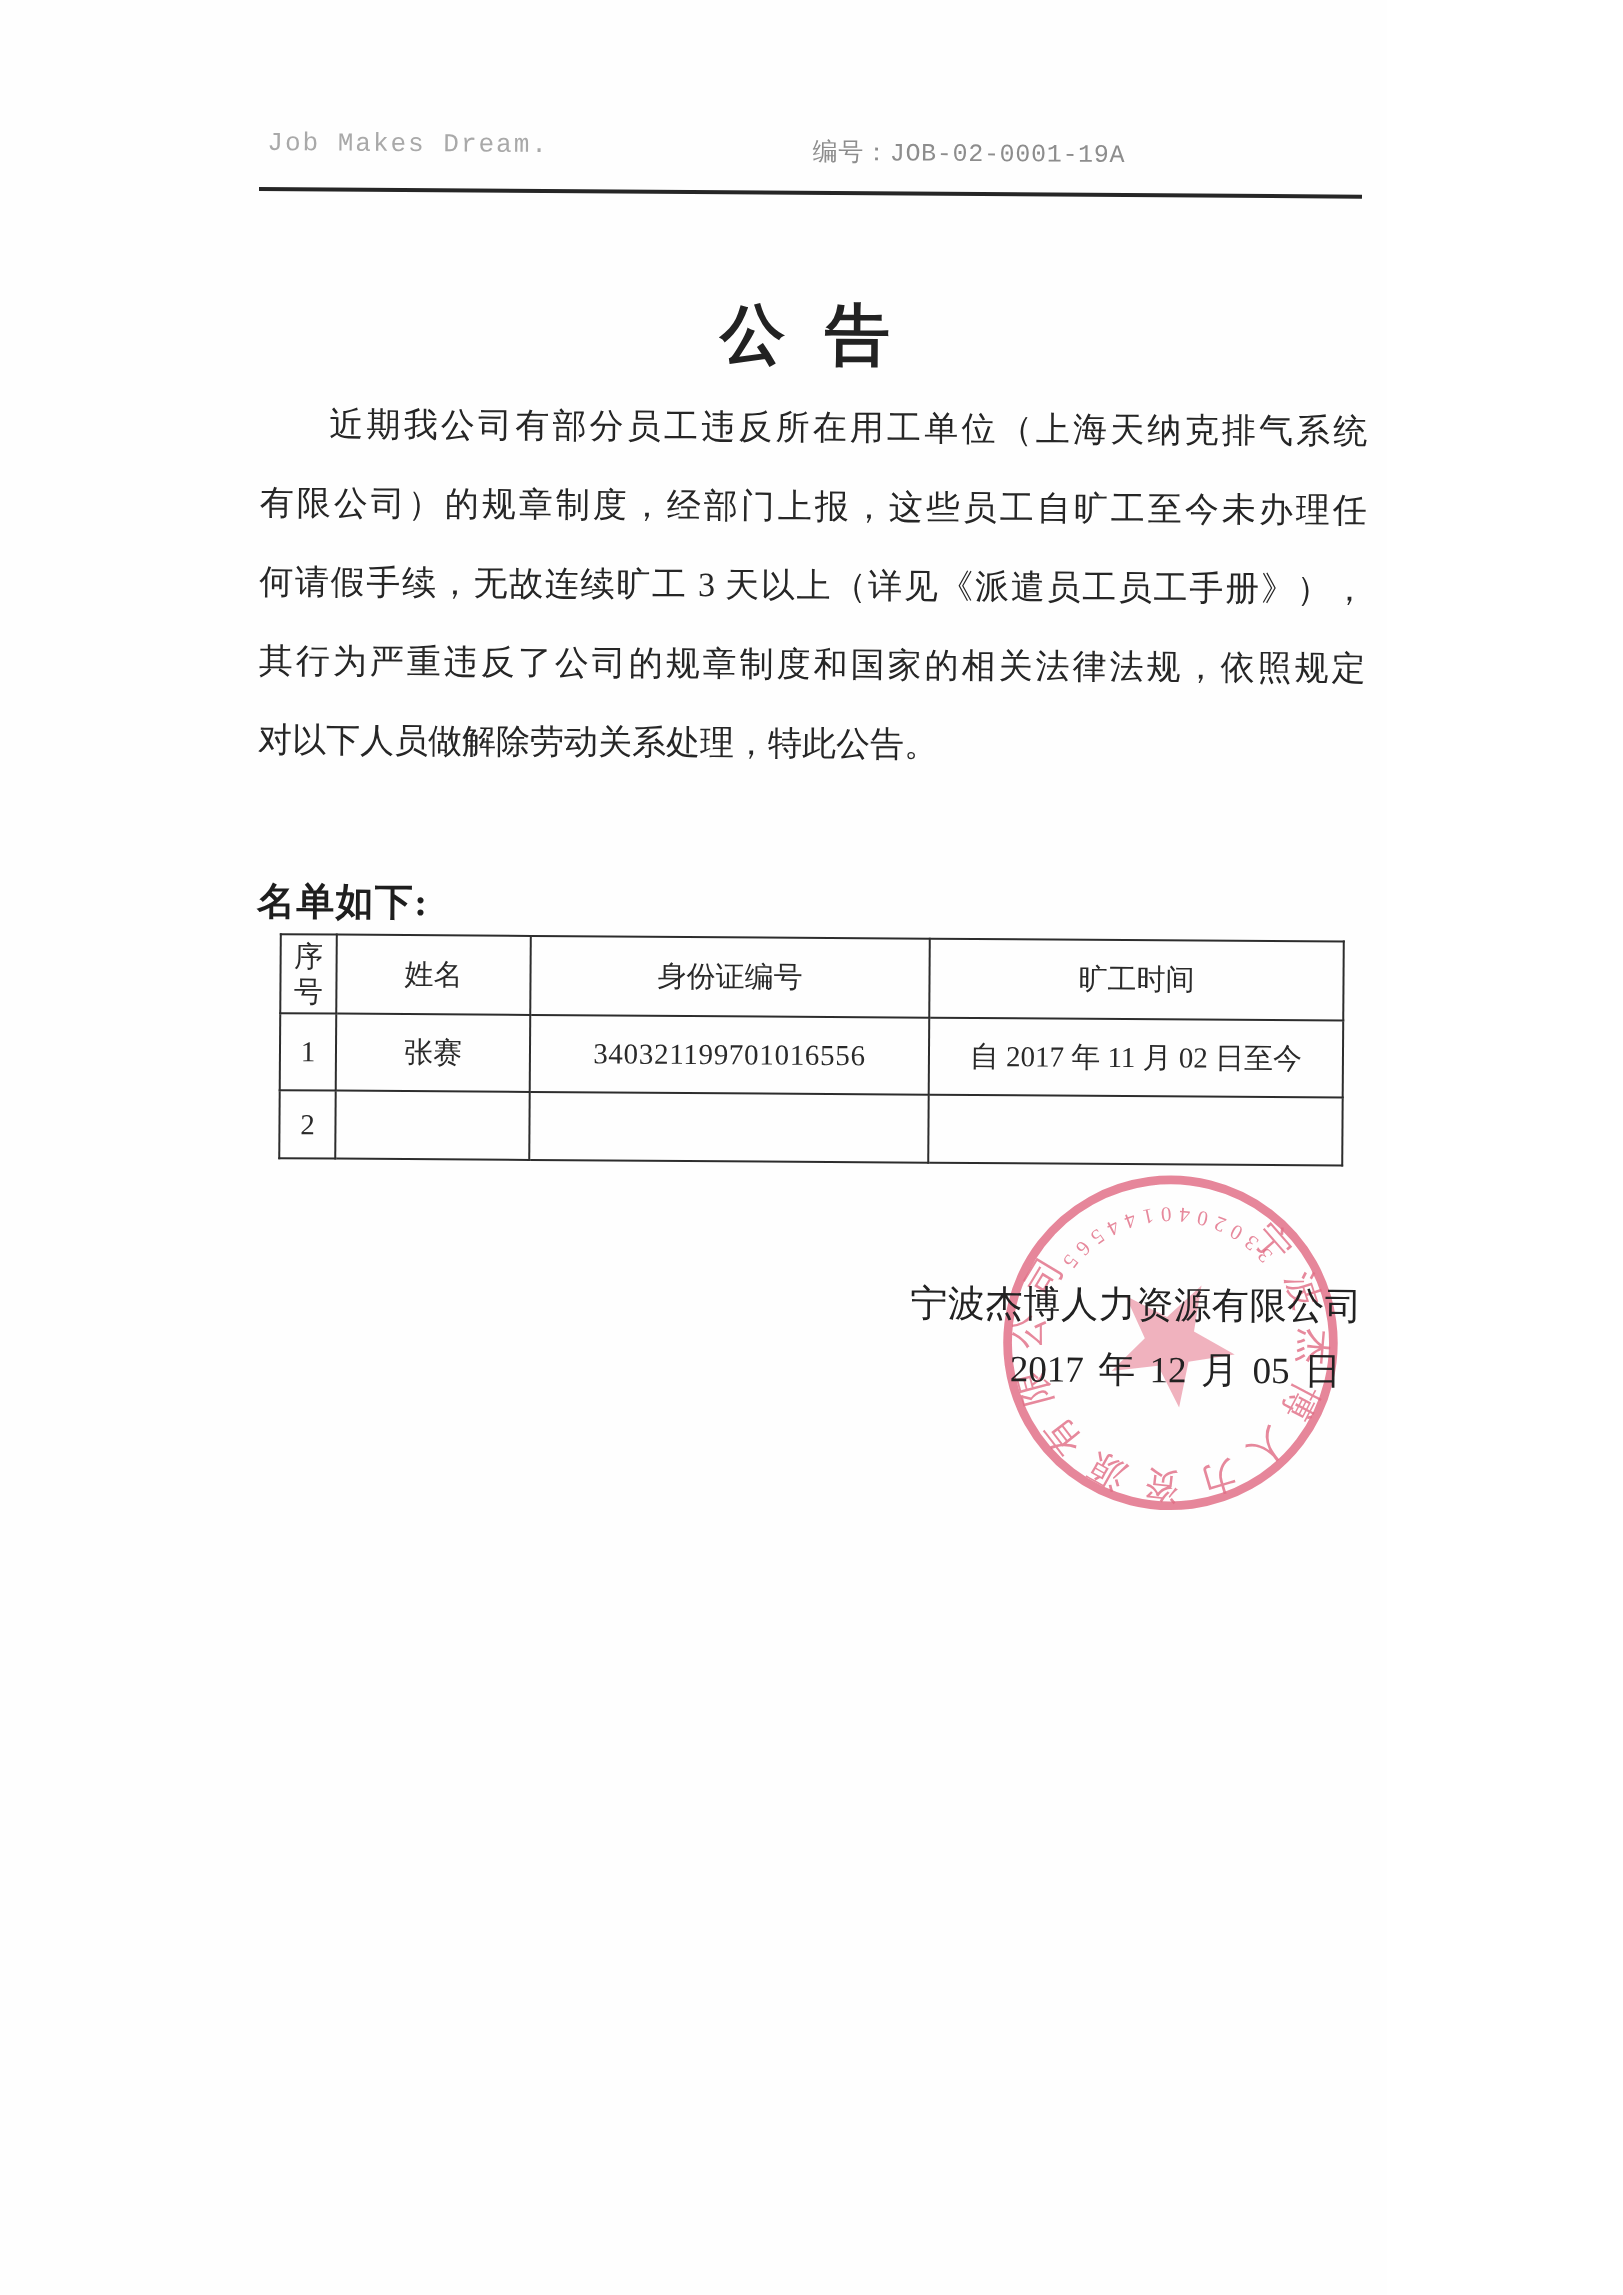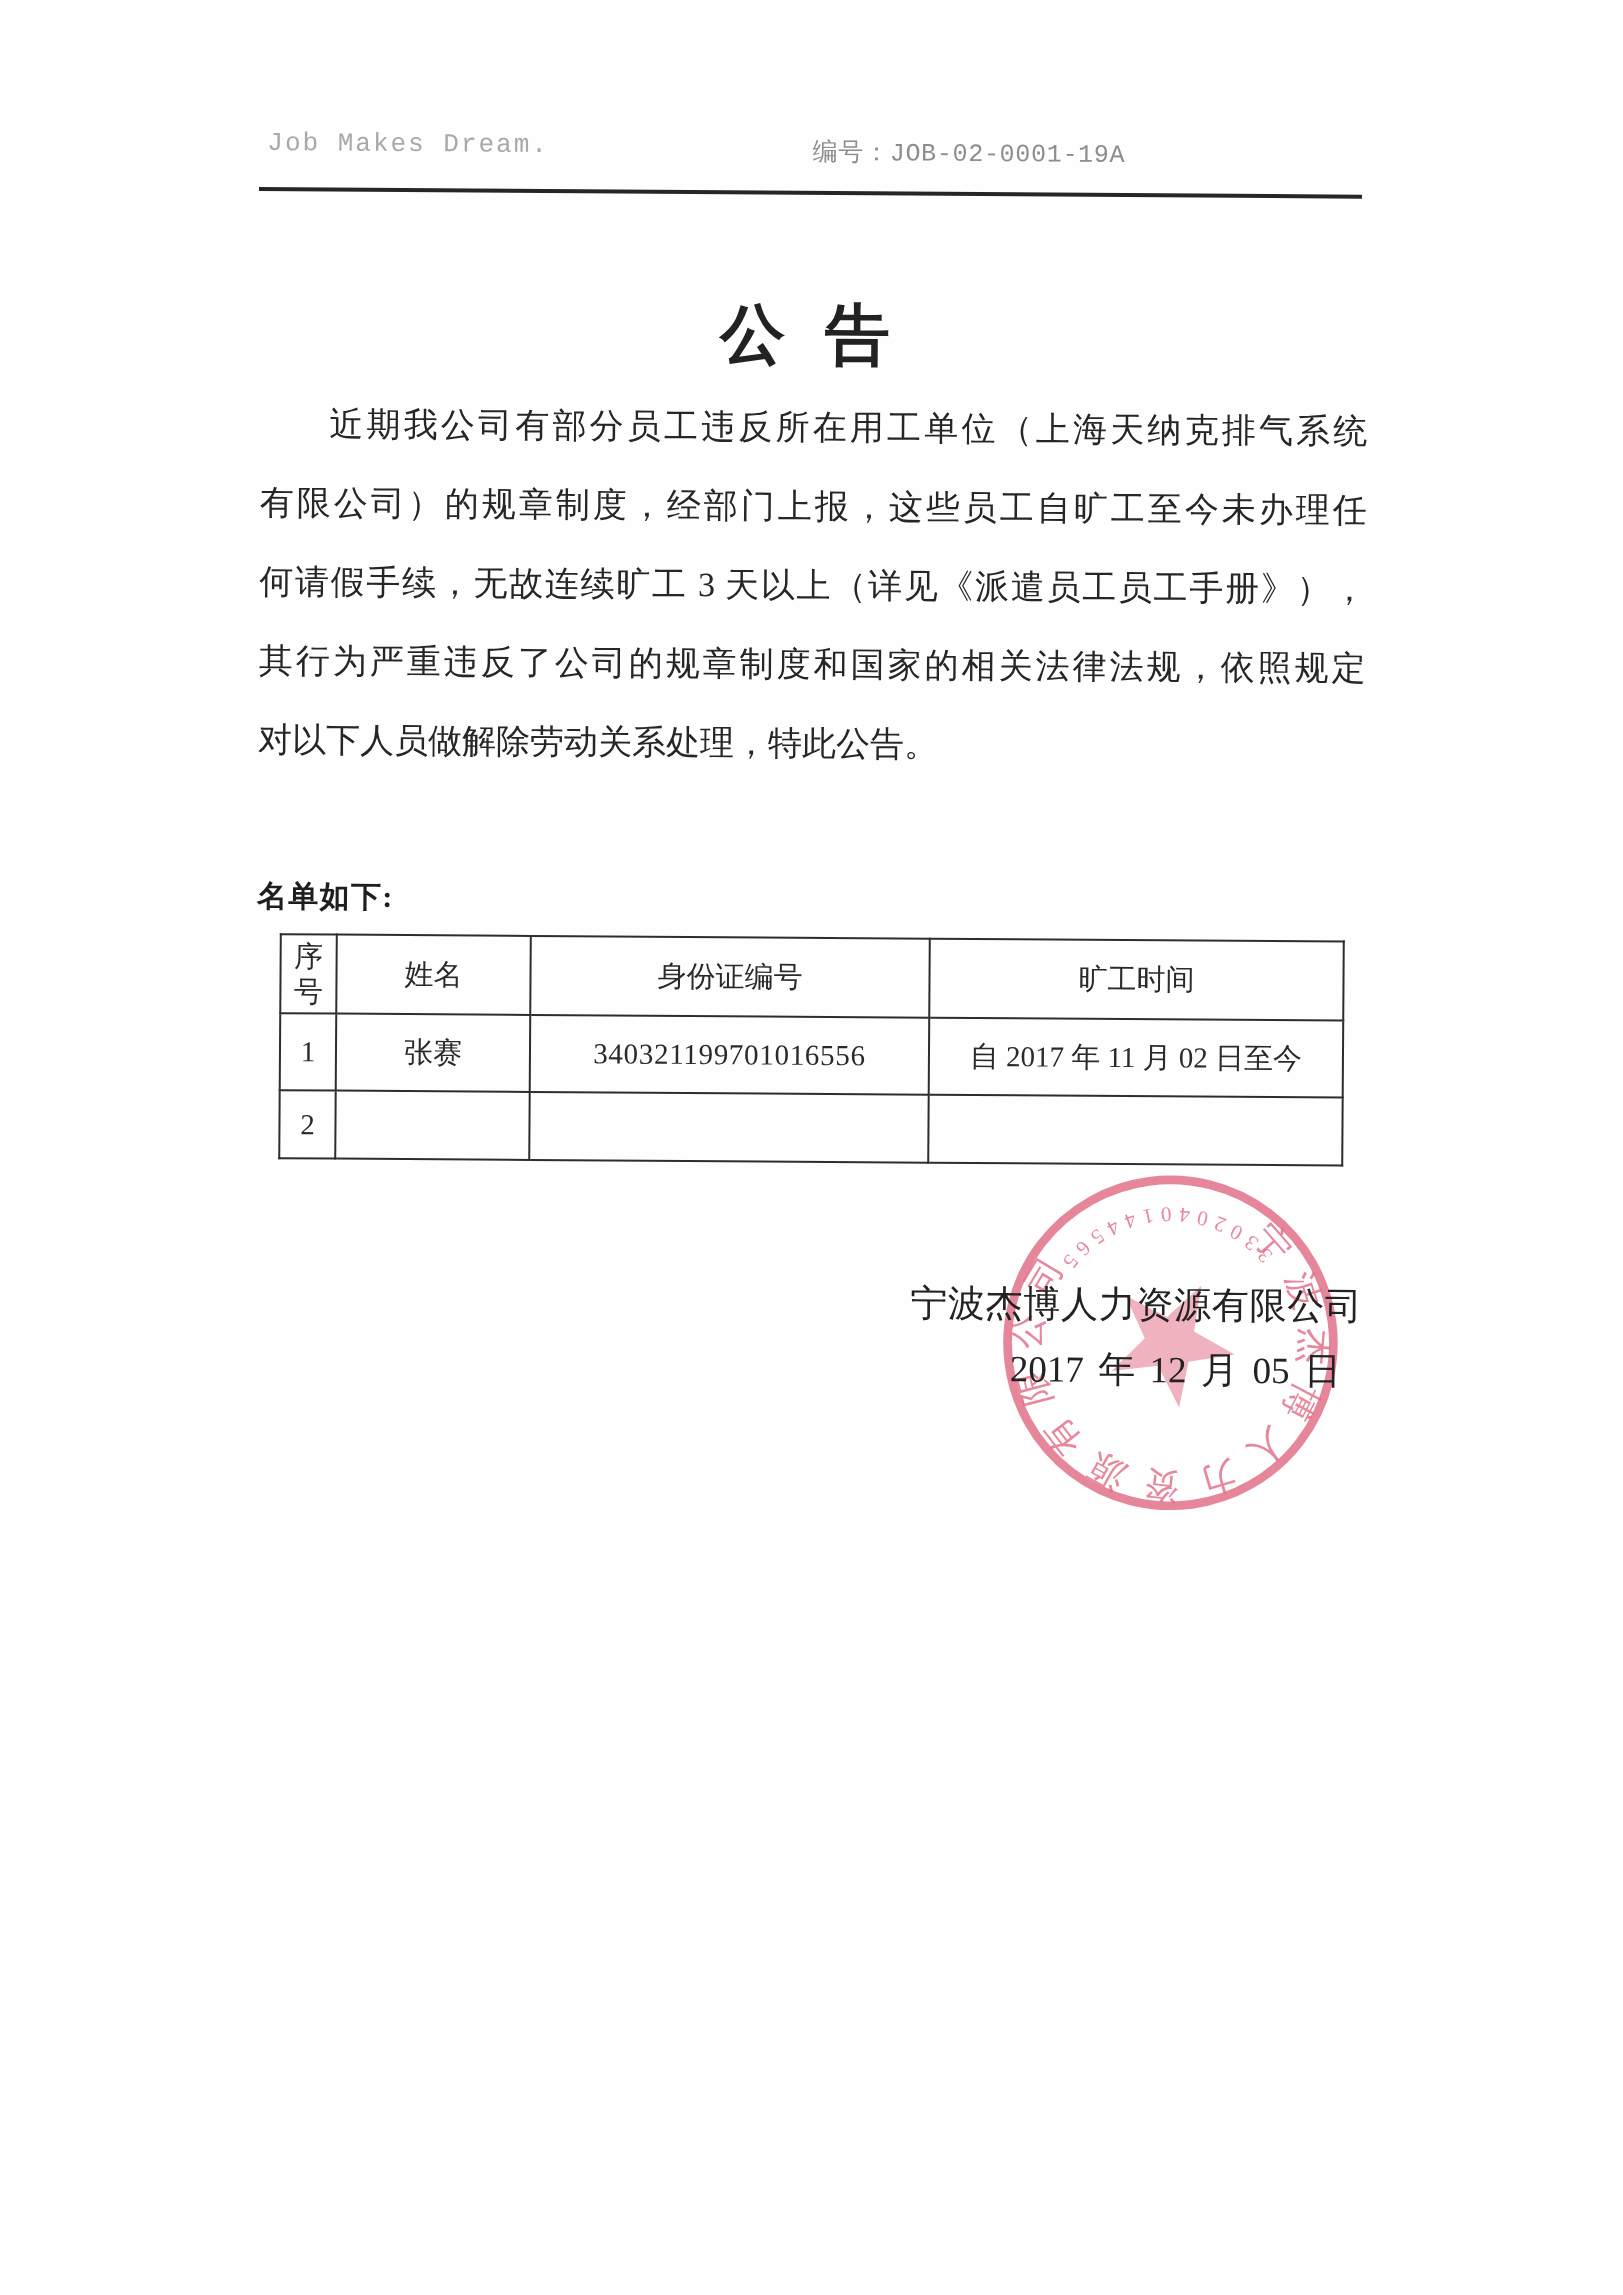--- a/index.html
+++ b/index.html
@@ -64,21 +64,21 @@
     height: 79px;
     text-align: justify;
     text-align-last: justify;
     white-space: normal;
   }
   .body-line.first { text-indent: 69px; }
   .body-line.last { text-align: left; text-align-last: left; }
   .list-label {
     position: absolute;
     left: 262px; top: 876px;
-    font-size: 30px;
+    font-size: 38px;
     font-weight: bold;
     color: #1e1e1e;
     letter-spacing: 1.3px;
   }
   table.roster {
     position: absolute;
     left: 285px; top: 933px;
     width: 1063px;
     border-collapse: collapse;
     table-layout: fixed;

